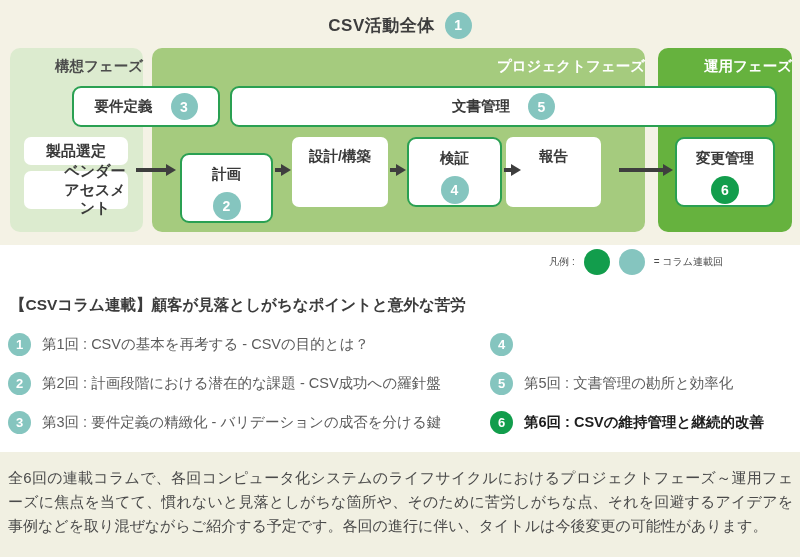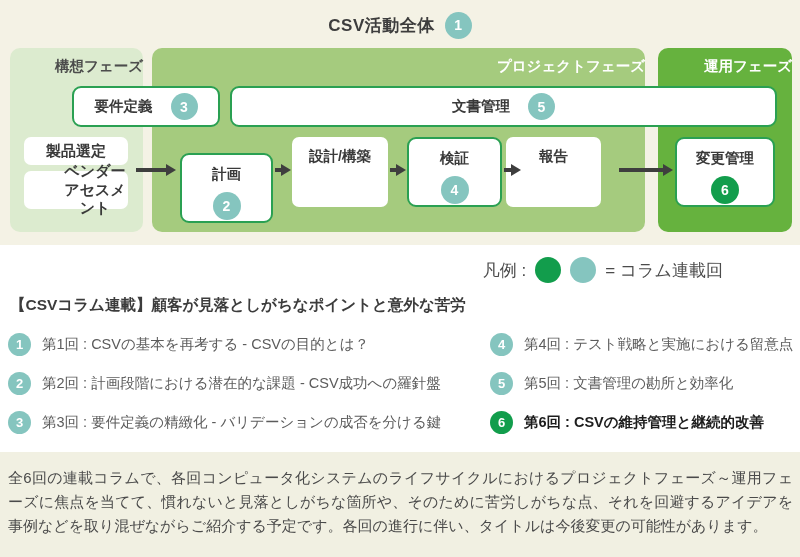--- a/index.html
+++ b/index.html
@@ -54,22 +54,22 @@
   .arrow .head { width:0; height:0; border-top:6.5px solid transparent;
                  border-bottom:6.5px solid transparent; border-left:10px solid #3e3e3e; }
   .arrow-1 { left:136px; width:40px; }
   .arrow-2 { left:275px; width:16px; }
   .arrow-3 { left:390px; width:16px; }
   .arrow-4 { left:504px; width:17px; }
   .arrow-5 { left:619px; width:54px; }
 
   
   .middle { position:relative; width:800px; height:207px; background:#ffffff; }
-  .legend { position:absolute; top:12px; right:77px; display:flex; align-items:center; gap:9px;
-            font-size:17px; color:#4b4b4b; }
+  .legend { position:absolute; top:4px; right:77px; display:flex; align-items:center; gap:9px;
+            font-size:10px; color:#4b4b4b; }
   .legend .dot { width:26px; height:26px; border-radius:50%; flex:0 0 auto; }
   .legend .dot.green { background:#129d4c; }
   .legend .dot.teal { background:#85c5bf; }
   .series-heading { position:absolute; top:50px; left:10px; font-size:15.5px;
                     font-weight:bold; color:#3c3c3c; }
   .series-grid { position:absolute; top:80px; left:8px; display:grid;
                  grid-template-columns:482px auto; grid-template-rows:repeat(3,39px);
                  grid-auto-flow:column; align-items:center; }
   .series-item { display:flex; align-items:center; gap:11px; font-size:14.5px; color:#5c5c5c; }
   .series-item.current { color:#1d1d1d; font-weight:bold; }
@@ -176,21 +176,20 @@
       <div class="series-item">
         <span class="badge teal badge-sm">2</span>
         <span>第2回 : 計画段階における潜在的な課題 - CSV成功への羅針盤</span>
       </div>
       <div class="series-item">
         <span class="badge teal badge-sm">3</span>
         <span>第3回 : 要件定義の精緻化 - バリデーションの成否を分ける鍵</span>
       </div>
       <div class="series-item">
         <span class="badge teal badge-sm">4</span>
-        <span>第4回 : テスト戦略と実施における留意点</span>
       </div>
       <div class="series-item">
         <span class="badge teal badge-sm">5</span>
         <span>第5回 : 文書管理の勘所と効率化</span>
       </div>
       <div class="series-item current">
         <span class="badge green badge-sm">6</span>
         <span>第6回 : CSVの維持管理と継続的改善</span>
       </div>
     </div>

